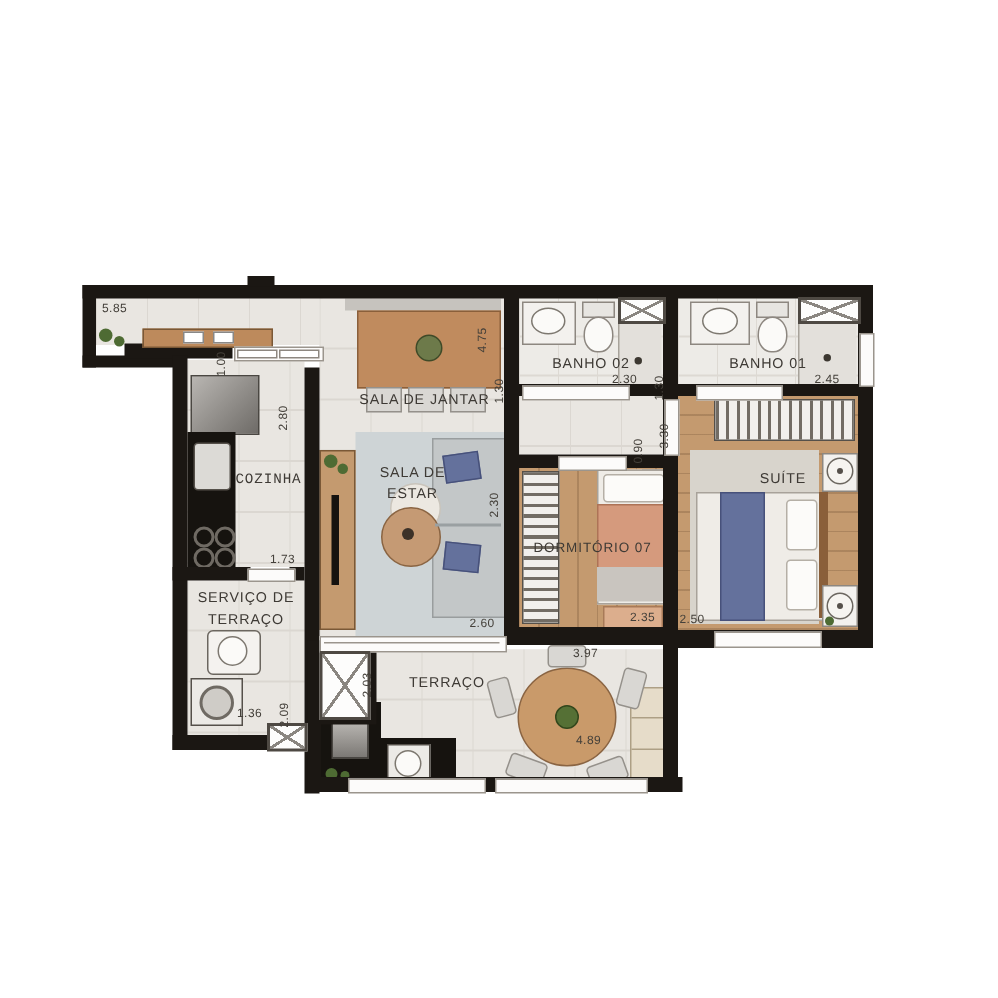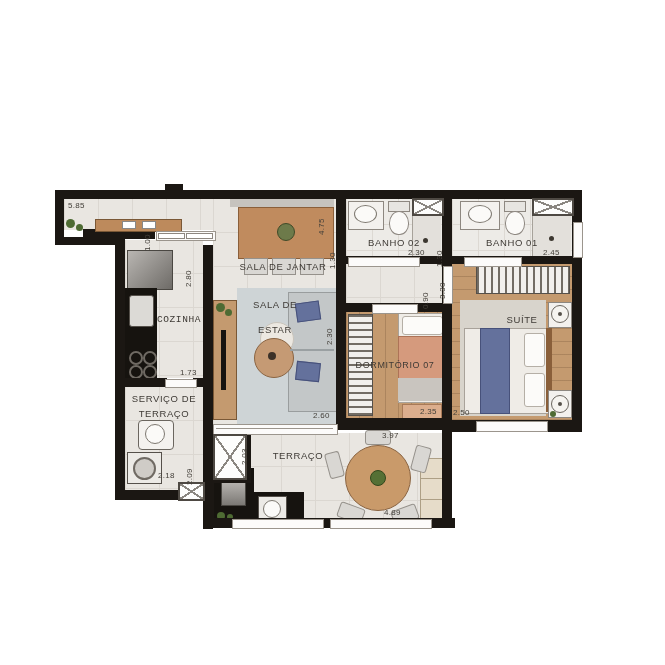--- a/index.html
+++ b/index.html
@@ -215,21 +215,21 @@
 <div class="abs chair" style="left:338px;top:505px;width:24px;height:14px;border-radius:3px;transform:rotate(20deg);"></div>
 <div class="abs chair" style="left:392px;top:507px;width:24px;height:14px;border-radius:3px;transform:rotate(-20deg);"></div>
 <div class="abs chair" style="left:413px;top:446px;width:14px;height:24px;border-radius:3px;transform:rotate(15deg);"></div>
 <div class="abs furn" style="left:420px;top:458px;width:23px;height:62px;background:#e6dcc9;border:1px solid #ad9f85;"></div>
 <div class="abs" style="left:421px;top:478px;width:21px;height:1px;background:#ad9f85;z-index:7;"></div>
 <div class="abs" style="left:421px;top:499px;width:21px;height:1px;background:#ad9f85;z-index:7;"></div>
 <div class="abs furn" style="left:443px;top:458px;width:5px;height:62px;background:#a3774c;"></div>
 
 <div class="lbl" style="left:213px;top:261px;width:140px;">SALA DE JANTAR</div>
 <div class="lbl" style="left:148px;top:314px;width:62px;font-family:Liberation Mono, monospace;">COZINHA</div>
-<div class="lbl" style="left:235px;top:299px;width:80px;">SALA DE</div>
+<div class="lbl" style="left:235px;top:310px;width:80px;">SALA DE</div>
 <div class="lbl" style="left:235px;top:324px;width:80px;">ESTAR</div>
 <div class="lbl" style="left:346px;top:237px;width:96px;">BANHO 02</div>
 <div class="lbl" style="left:452px;top:237px;width:120px;">BANHO 01</div>
 <div class="lbl" style="left:478px;top:314px;width:88px;">SUÍTE</div>
 <div class="lbl" style="left:344px;top:360px;width:102px;font-size:9px;">DORMITÓRIO 07</div>
 <div class="lbl" style="left:125px;top:393px;width:78px;">SERVIÇO DE</div>
 <div class="lbl" style="left:125px;top:408px;width:78px;">TERRAÇO</div>
 <div class="lbl" style="left:258px;top:450px;width:80px;">TERRAÇO</div>
 
 <div class="dim" style="left:68px;top:201px;">5.85</div>
@@ -241,16 +241,16 @@
 <div class="dim v" style="left:444px;top:258px;">1.30</div>
 <div class="dim" style="left:543px;top:248px;">2.45</div>
 <div class="dim v" style="left:447px;top:290px;">3.30</div>
 <div class="dim v" style="left:430px;top:300px;">0.90</div>
 <div class="dim v" style="left:334px;top:336px;">2.30</div>
 <div class="dim" style="left:313px;top:411px;">2.60</div>
 <div class="dim" style="left:420px;top:407px;">2.35</div>
 <div class="dim" style="left:453px;top:408px;">2.50</div>
 <div class="dim" style="left:180px;top:368px;">1.73</div>
 <div class="dim v" style="left:194px;top:476px;">2.09</div>
-<div class="dim" style="left:158px;top:471px;">2.18</div>
+<div class="dim" style="left:158px;top:471px;">1.36</div>
 <div class="dim v" style="left:249px;top:456px;">2.03</div>
 <div class="dim" style="left:382px;top:431px;">3.97</div>
-<div class="dim" style="left:384px;top:508px;">4.89</div>
+<div class="dim" style="left:384px;top:489px;">4.89</div>
 
 </body></html>

